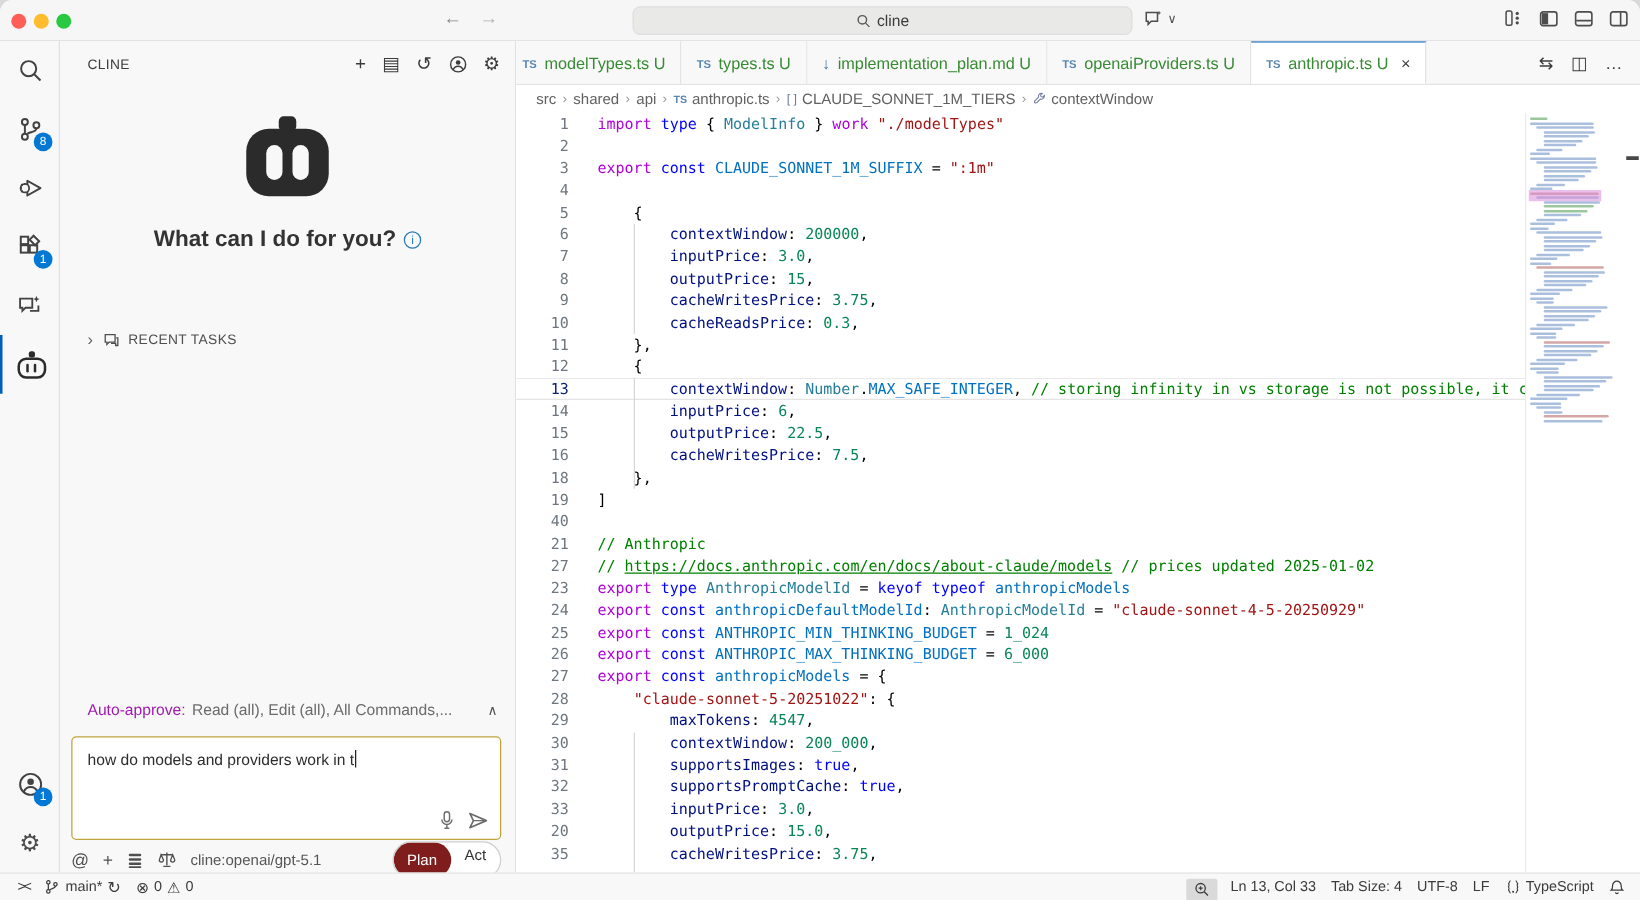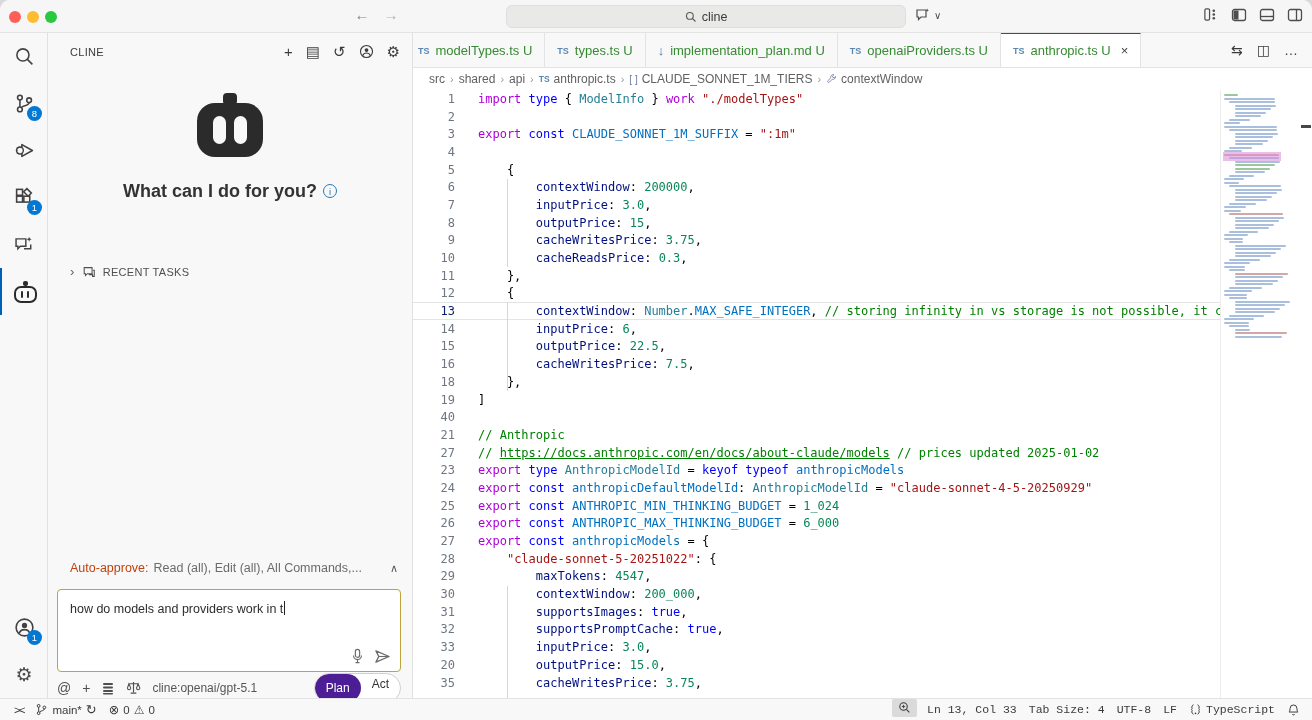--- a/index.html
+++ b/index.html
@@ -16,21 +16,21 @@
   .nav-arrow { position:absolute; top:6px; font-size:15px; color:#868686; width:20px; text-align:center; }
   .search-box { position:absolute; left:506px; top:5px; width:400px; height:23px; background:#e9e9e8; border:1px solid #dedede; border-radius:6px;
                 display:flex; align-items:center; justify-content:center; gap:5px; color:#3b3b3b; font-size:12.5px; }
   .tb-icon { position:absolute; top:7px; color:#4d4d4d; }
   svg.ic { display:block; }
 
   
   .statusbar { position:absolute; left:0; right:0; bottom:0; height:22px; background:#f8f8f8; border-top:1px solid #e3e3e3;
                display:flex; align-items:center; font-size:11.5px; color:#3b3b3b; }
   .sb-item { display:flex; align-items:center; gap:4px; padding:0 6px; height:22px; white-space:nowrap; }
-  .sb-right { margin-left:auto; display:flex; align-items:flex-start;font-family:Liberation Mono, monospace; }
+  .sb-right { margin-left:auto; display:flex; align-items:flex-end; }
   .sb-zoom { background:#dadada; border-radius:2px; height:18px; display:flex; align-items:center; padding:0 6px; margin-right:4px; }
 
   
   .activitybar { position:absolute; left:0; top:33px; bottom:22px; width:48px; background:#f8f8f8; border-right:1px solid #e1e1e1; }
   .ab-item { position:relative; width:48px; height:47px; display:flex; align-items:center; justify-content:center; color:#4d4d4d; }
   .ab-item.active { border-left:2px solid #005fb8; }
   .ab-badge { position:absolute; right:6px; bottom:6px; min-width:15px; height:15px; border-radius:8px; background:#0078d4; color:#fff;
               font-size:9.5px; display:flex; align-items:center; justify-content:center; padding:0 3px; }
   .ab-bottom { position:absolute; bottom:0; left:0; }
   .gear-glyph { font-size:19px; color:#4d4d4d; }
@@ -45,32 +45,32 @@
   .sb-actions { margin-left:auto; display:flex; align-items:center; gap:13px; color:#3b3b3b; }
   .sb-actions .g { font-size:15px; line-height:1; }
   .robot-logo { position:absolute; left:50%; top:70px; transform:translateX(-50%); width:66px; height:54px; background:#2b2b2b; border-radius:18px; }
   .robot-logo:before { content:""; position:absolute; top:-10px; left:26px; width:14px; height:12px; background:#2b2b2b; border-radius:4px; }
   .robot-logo .eye { position:absolute; top:13px; width:13px; height:28px; background:#f8f8f8; border-radius:7px; }
   .greeting-row { position:absolute; top:148px; left:0; right:0; text-align:center; font-size:18px; font-weight:bold; color:#333; }
   .info-icon { display:inline-block; width:14px; height:14px; border:1px solid #2a7ab0; border-radius:50%; color:#2a7ab0; font-size:9.5px;
                line-height:13px; text-align:center; font-weight:normal; vertical-align:2px; margin-left:6px; }
   .recent-row { position:absolute; top:231px; left:22px; display:flex; align-items:center; gap:7px; color:#4f4f4f; font-size:11px; letter-spacing:.3px; }
   .auto-approve { position:absolute; top:528px; left:22px; right:14px; display:flex; align-items:baseline; gap:5px; font-size:12.5px; }
-  .aa-label { color:#c2410c;text-align:right; }
+  .aa-label { color:#a21caf;text-align:right; }
   .aa-value { color:#6b6b6b; }
   .aa-chevron { margin-left:auto; color:#555; font-size:11px; }
   .chat-input { position:absolute; left:9px; right:11px; top:556px; height:83px; background:#fff; border:1px solid #bfa43c; border-radius:4px; padding:9px 12px; }
   .chat-text { font-size:12.5px; color:#2d2d2d; display:inline; }
   .caret { display:inline-block; width:1px; height:14px; background:#222; vertical-align:-2px; margin-left:1px; }
   .chat-icons { position:absolute; right:9px; bottom:7px; display:flex; gap:10px; align-items:center; color:#6b6b6b; }
   .cline-toolbar { position:absolute; left:9px; right:11px; top:643px; height:24px; display:flex; align-items:center; gap:11px; color:#4f4f4f; }
   .ct-glyph { font-size:14px; line-height:1; }
   .model-label { font-size:12px; color:#565656; white-space:nowrap; overflow:hidden; }
   .mode-toggle { margin-left:auto; display:flex; border:1px solid #cfcfcf; border-radius:999px; overflow:hidden; background:#fff; }
-  .mode-plan { background:#4c1d95; color:#fff; font-size:12px; padding:7px 11px; border-radius:999px; }
+  .mode-plan { background:#7f1d1d; color:#fff; font-size:12px; padding:7px 11px; border-radius:999px; }
   .mode-act { color:#333; font-size:12px; padding:3px 11px; }
 
   
   .editor { position:absolute; left:413px; top:33px; right:0; bottom:22px; background:#fff; }
   .tabbar { position:absolute; top:0; left:0; right:0; height:35px; background:#f8f8f8; border-bottom:1px solid #e3e3e3; display:flex; overflow:hidden; }
   .tab { display:flex; align-items:center; gap:6px; padding:0 12px; font-size:13px; border-right:1px solid #e3e3e3; background:#f8f8f8;
          color:#388a34; white-space:nowrap; position:relative; height:35px; }
   .tab.active { background:#fff; border-top:1px solid #005fb8; border-bottom:1px solid #fff; }
   .tab .ts-ic { font-size:9px; font-weight:bold; color:#5a87b0; }
   .tab .md-ic { font-size:13px; font-weight:bold; color:#4377a8; }

